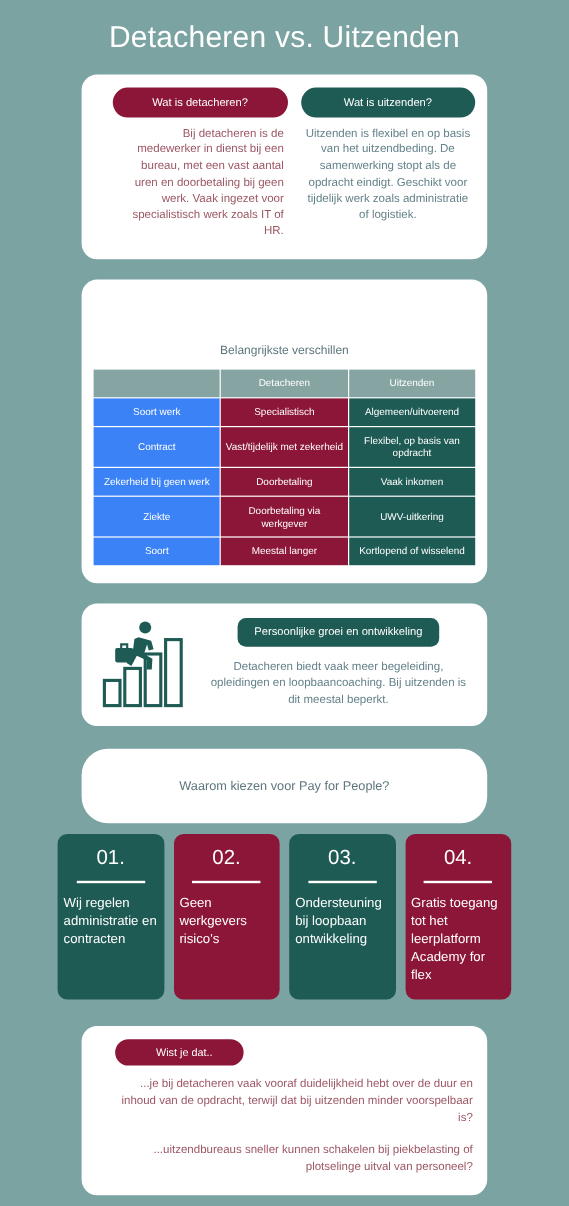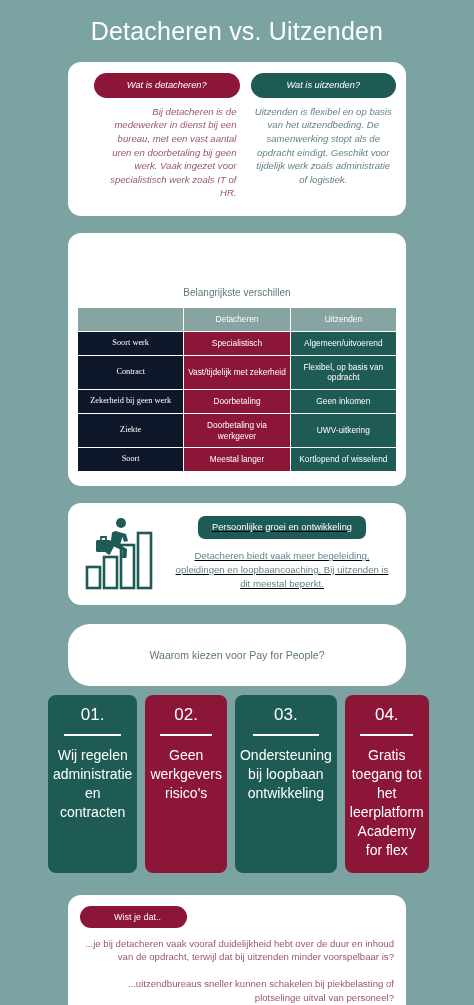--- a/index.html
+++ b/index.html
@@ -31,21 +31,20 @@
   }
 
   
   .defs-card {
     margin: 12px 68px 0 68px;
     padding: 11px 10px 16px 26px;
     display: flex;
     gap: 11px;
     border-radius: 13px;
     background: #ffffff;
-    font-style: italic;
   }
   .def-col { flex: 1; display: flex; flex-direction: column; align-items: center; }
 
   .def-badge {
     width: 100%;
     border-radius: 14px;
     color: #ffffff;
     font-size: 9.3px;
     text-align: center;
     padding: 7px 4px;
@@ -85,36 +84,35 @@
     table-layout: fixed;
   }
   table.cmp td {
     color: #ffffff;
     font-size: 8.3px;
     line-height: 1.3;
     text-align: center;
     vertical-align: middle;
     padding: 6px 3px;
   }
-  td.lbl   { background: #0f172a; width: 30%; font-family: Liberation Serif, serif; }
+  td.lbl   { background: #3b82f6; width: 30%; }
   td.hdr   { background: #86a5a2; }
   td.det   { background: #8c1638; width: 35%; }
   td.uit   { background: #1e5b54; width: 35%; }
   td.blank { background: #86a5a2; }
 
   
   .growth-card {
     margin: 17px 68px 0 68px;
     padding: 12px 12px 14px 12px;
     border-radius: 13px;
     background: #ffffff;
     display: flex;
-    align-items: center;
+    align-items: flex-start;
     gap: 8px;
-    text-decoration: underline;
   }
   .growth-icon { flex: 0 0 82px; display: flex; justify-content: center; align-items: center; }
   .growth-right { flex: 1; display: flex; flex-direction: column; align-items: center; }
   .growth-badge {
     background: #1e5b54;
     color: #ffffff;
     font-size: 9.3px;
     line-height: 1.25;
     text-align: center;
     border-radius: 7px;
@@ -162,29 +160,29 @@
     padding-bottom: 11px;
   }
   .num-rule {
     width: 72%;
     height: 2px;
     background: #ffffff;
     margin-bottom: 10px;
   }
   .num-text {
     color: #ffffff;
-    font-size: 14px;
+    font-size: 11px;
     line-height: 1.35;
-    text-align: center;
+    text-align: left;
   }
 
   
   .dyk-card {
     margin: 22px 68px 0 68px;
-    padding: 11px 12px 16px 12px;
+    padding: 11px 12px 16px 28px;
     border-radius: 13px;
     background: #ffffff;
   }
   .dyk-badge {
     display: inline-block;
     background: #8c1638;
     color: #ffffff;
     font-size: 9px;
     border-radius: 11px;
     padding: 6px 26px 6px 34px;
@@ -231,21 +229,21 @@
           <td class="uit">Algemeen/uitvoerend</td>
         </tr>
         <tr>
           <td class="lbl">Contract</td>
           <td class="det">Vast/tijdelijk met zekerheid</td>
           <td class="uit">Flexibel, op basis van opdracht</td>
         </tr>
         <tr>
           <td class="lbl">Zekerheid bij geen werk</td>
           <td class="det">Doorbetaling</td>
-          <td class="uit">Geen inkomen</td>
+          <td class="uit">Vaak inkomen</td>
         </tr>
         <tr>
           <td class="lbl">Ziekte</td>
           <td class="det">Doorbetaling via werkgever</td>
           <td class="uit">UWV-uitkering</td>
         </tr>
         <tr>
           <td class="lbl">Soort</td>
           <td class="det">Meestal langer</td>
           <td class="uit">Kortlopend of wisselend</td>

